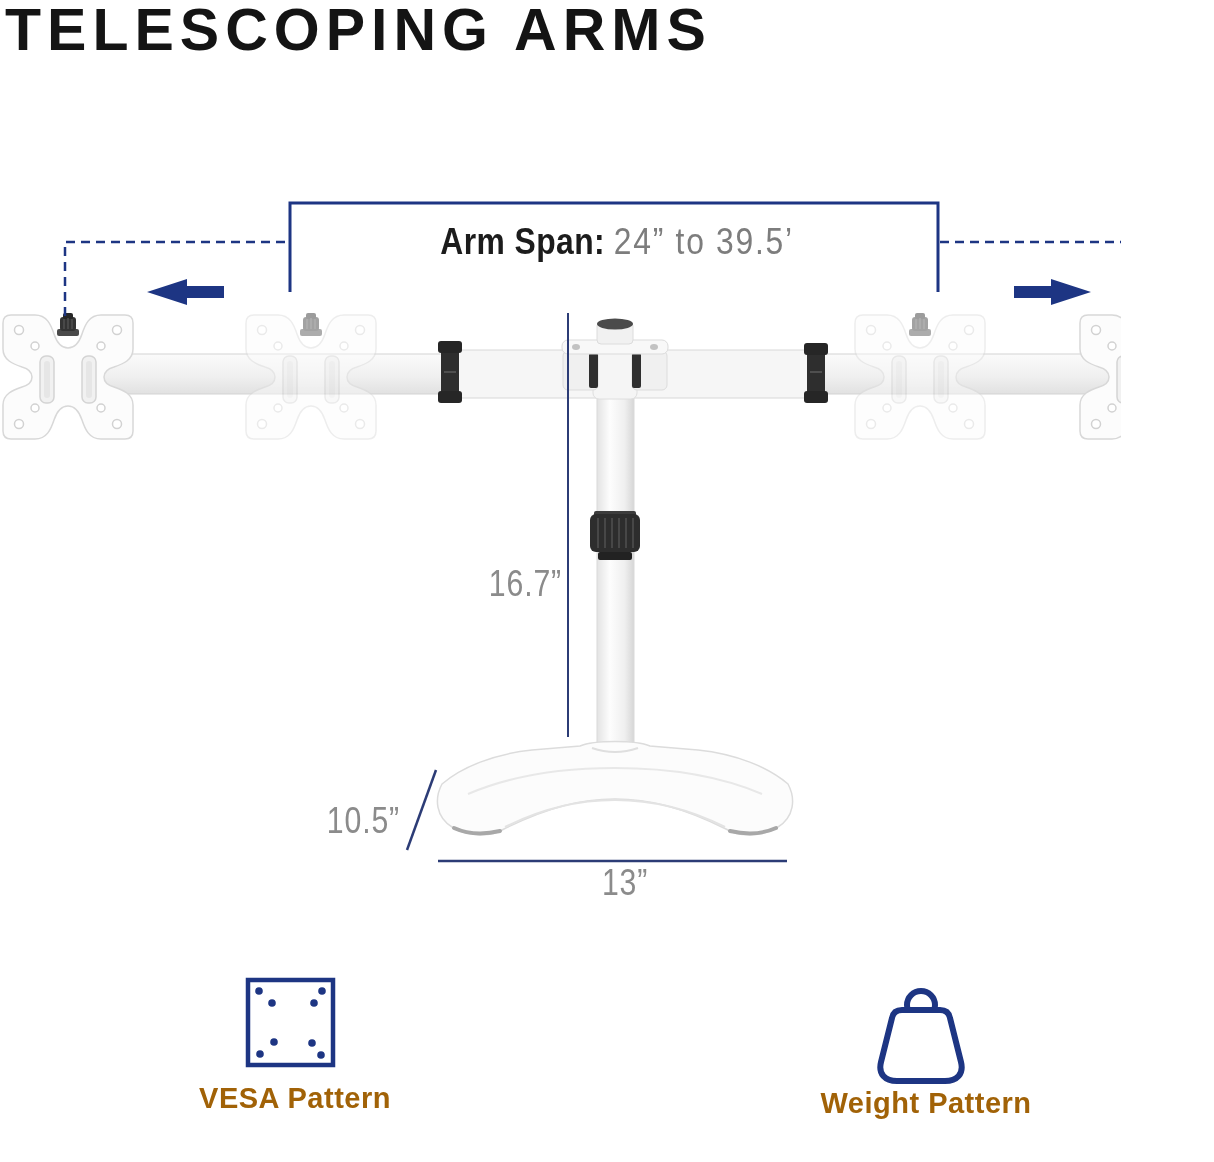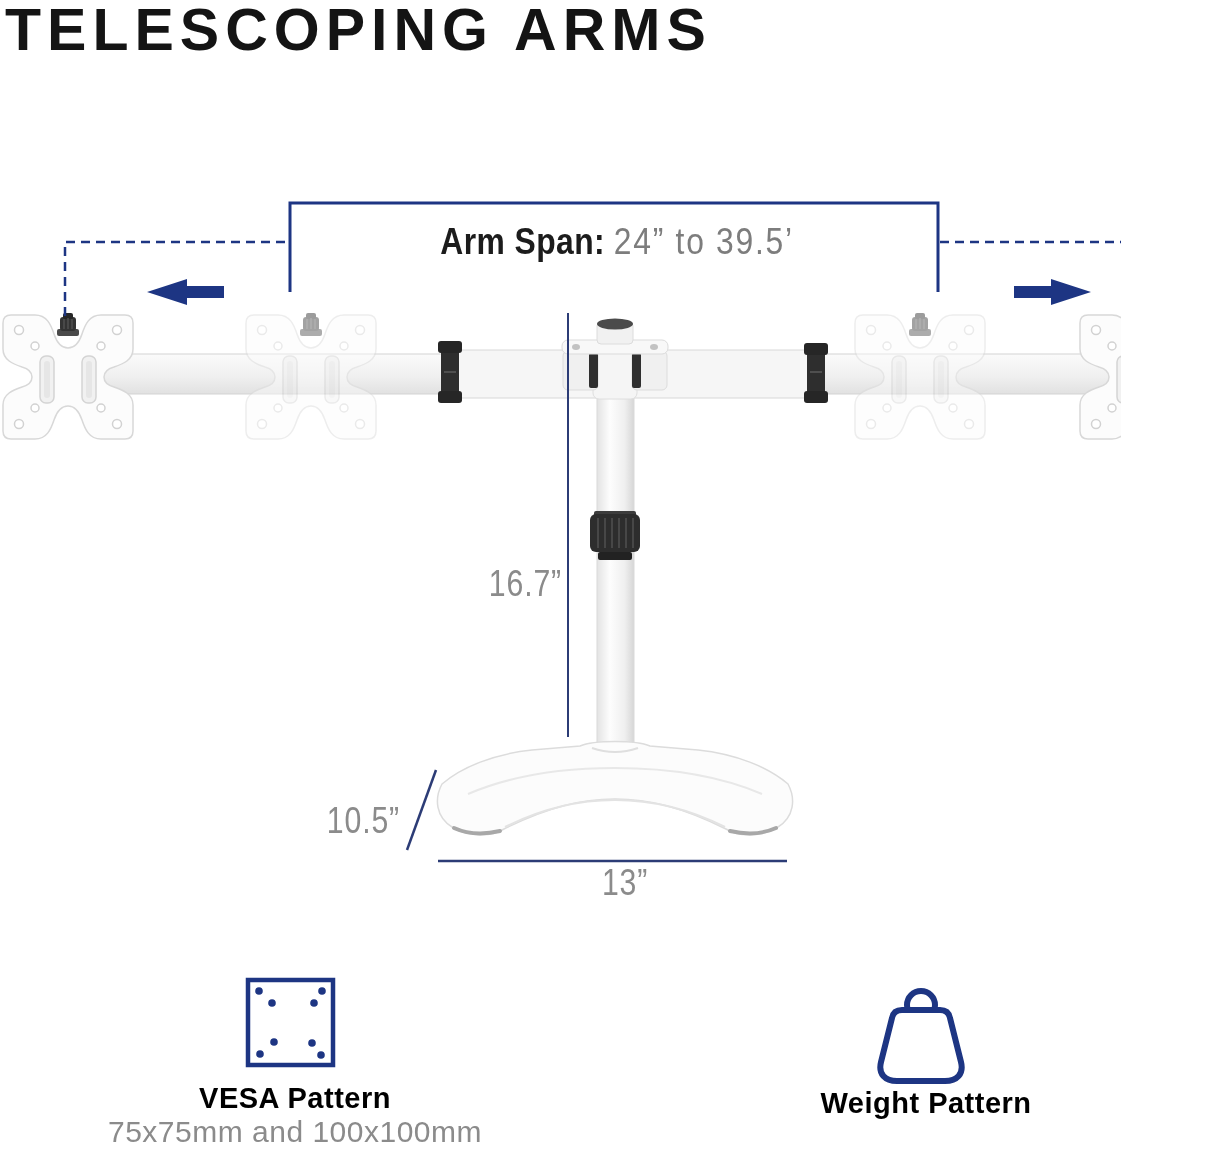--- a/index.html
+++ b/index.html
@@ -9,21 +9,21 @@
   .title{position:absolute;left:5px;top:-4px;font-size:59px;font-weight:700;
          letter-spacing:6px;color:#141414;white-space:nowrap;}
   .armspan{position:absolute;left:307px;top:221px;width:620px;text-align:center;
            font-size:37px;white-space:nowrap;transform:scaleX(.86);transform-origin:50% 50%;}
   .armspan-b{font-weight:700;color:#1c1c1c;letter-spacing:.5px;}
   .armspan-v{color:#7d7d7d;letter-spacing:2px;}
   .meas{position:absolute;color:#8b8b8b;font-size:36px;letter-spacing:1px;white-space:nowrap;}
   .m-height{left:382px;top:563px;width:180px;text-align:right;transform:scaleX(.84);transform-origin:100% 50%;}
   .m-depth{left:240px;top:800px;width:160px;text-align:right;transform:scaleX(.84);transform-origin:100% 50%;}
   .m-width{left:525px;top:862px;width:200px;text-align:center;transform:scaleX(.84);transform-origin:50% 50%;}
-  .ftitle{position:absolute;font-weight:700;color:#000000;font-size:29px;text-align:center;letter-spacing:.5px;}
+  .ftitle{position:absolute;font-weight:700;color:#a16207;font-size:29px;text-align:center;letter-spacing:.5px;}
   .f-vesa-title{left:115px;top:1082px;width:360px;}
   .f-weight-title{left:745px;top:1087px;width:362px;}
   .fsub{position:absolute;color:#8b8b8b;font-size:30px;text-align:center;letter-spacing:.5px;}
   .f-vesa-sub{left:100px;top:1115px;width:390px;}
   .f-weight-sub{left:745px;top:1120px;width:366px;}
 </style>
 </head>
 <body>
 
 <div class="canvas">
@@ -160,17 +160,16 @@
   <div class="armspan">
     <span class="armspan-b">Arm Span:</span>
     <span class="armspan-v">24” to 39.5’</span>
   </div>
 
   <div class="meas m-height">16.7”</div>
   <div class="meas m-depth">10.5”</div>
   <div class="meas m-width">13”</div>
 
   <div class="ftitle f-vesa-title">VESA Pattern</div>
-  <div class="fsub f-vesa-sub">75x75mm and 100x100mm</div>
 
   <div class="ftitle f-weight-title">Weight Pattern</div>
 
 </div>
 
 </body></html>

